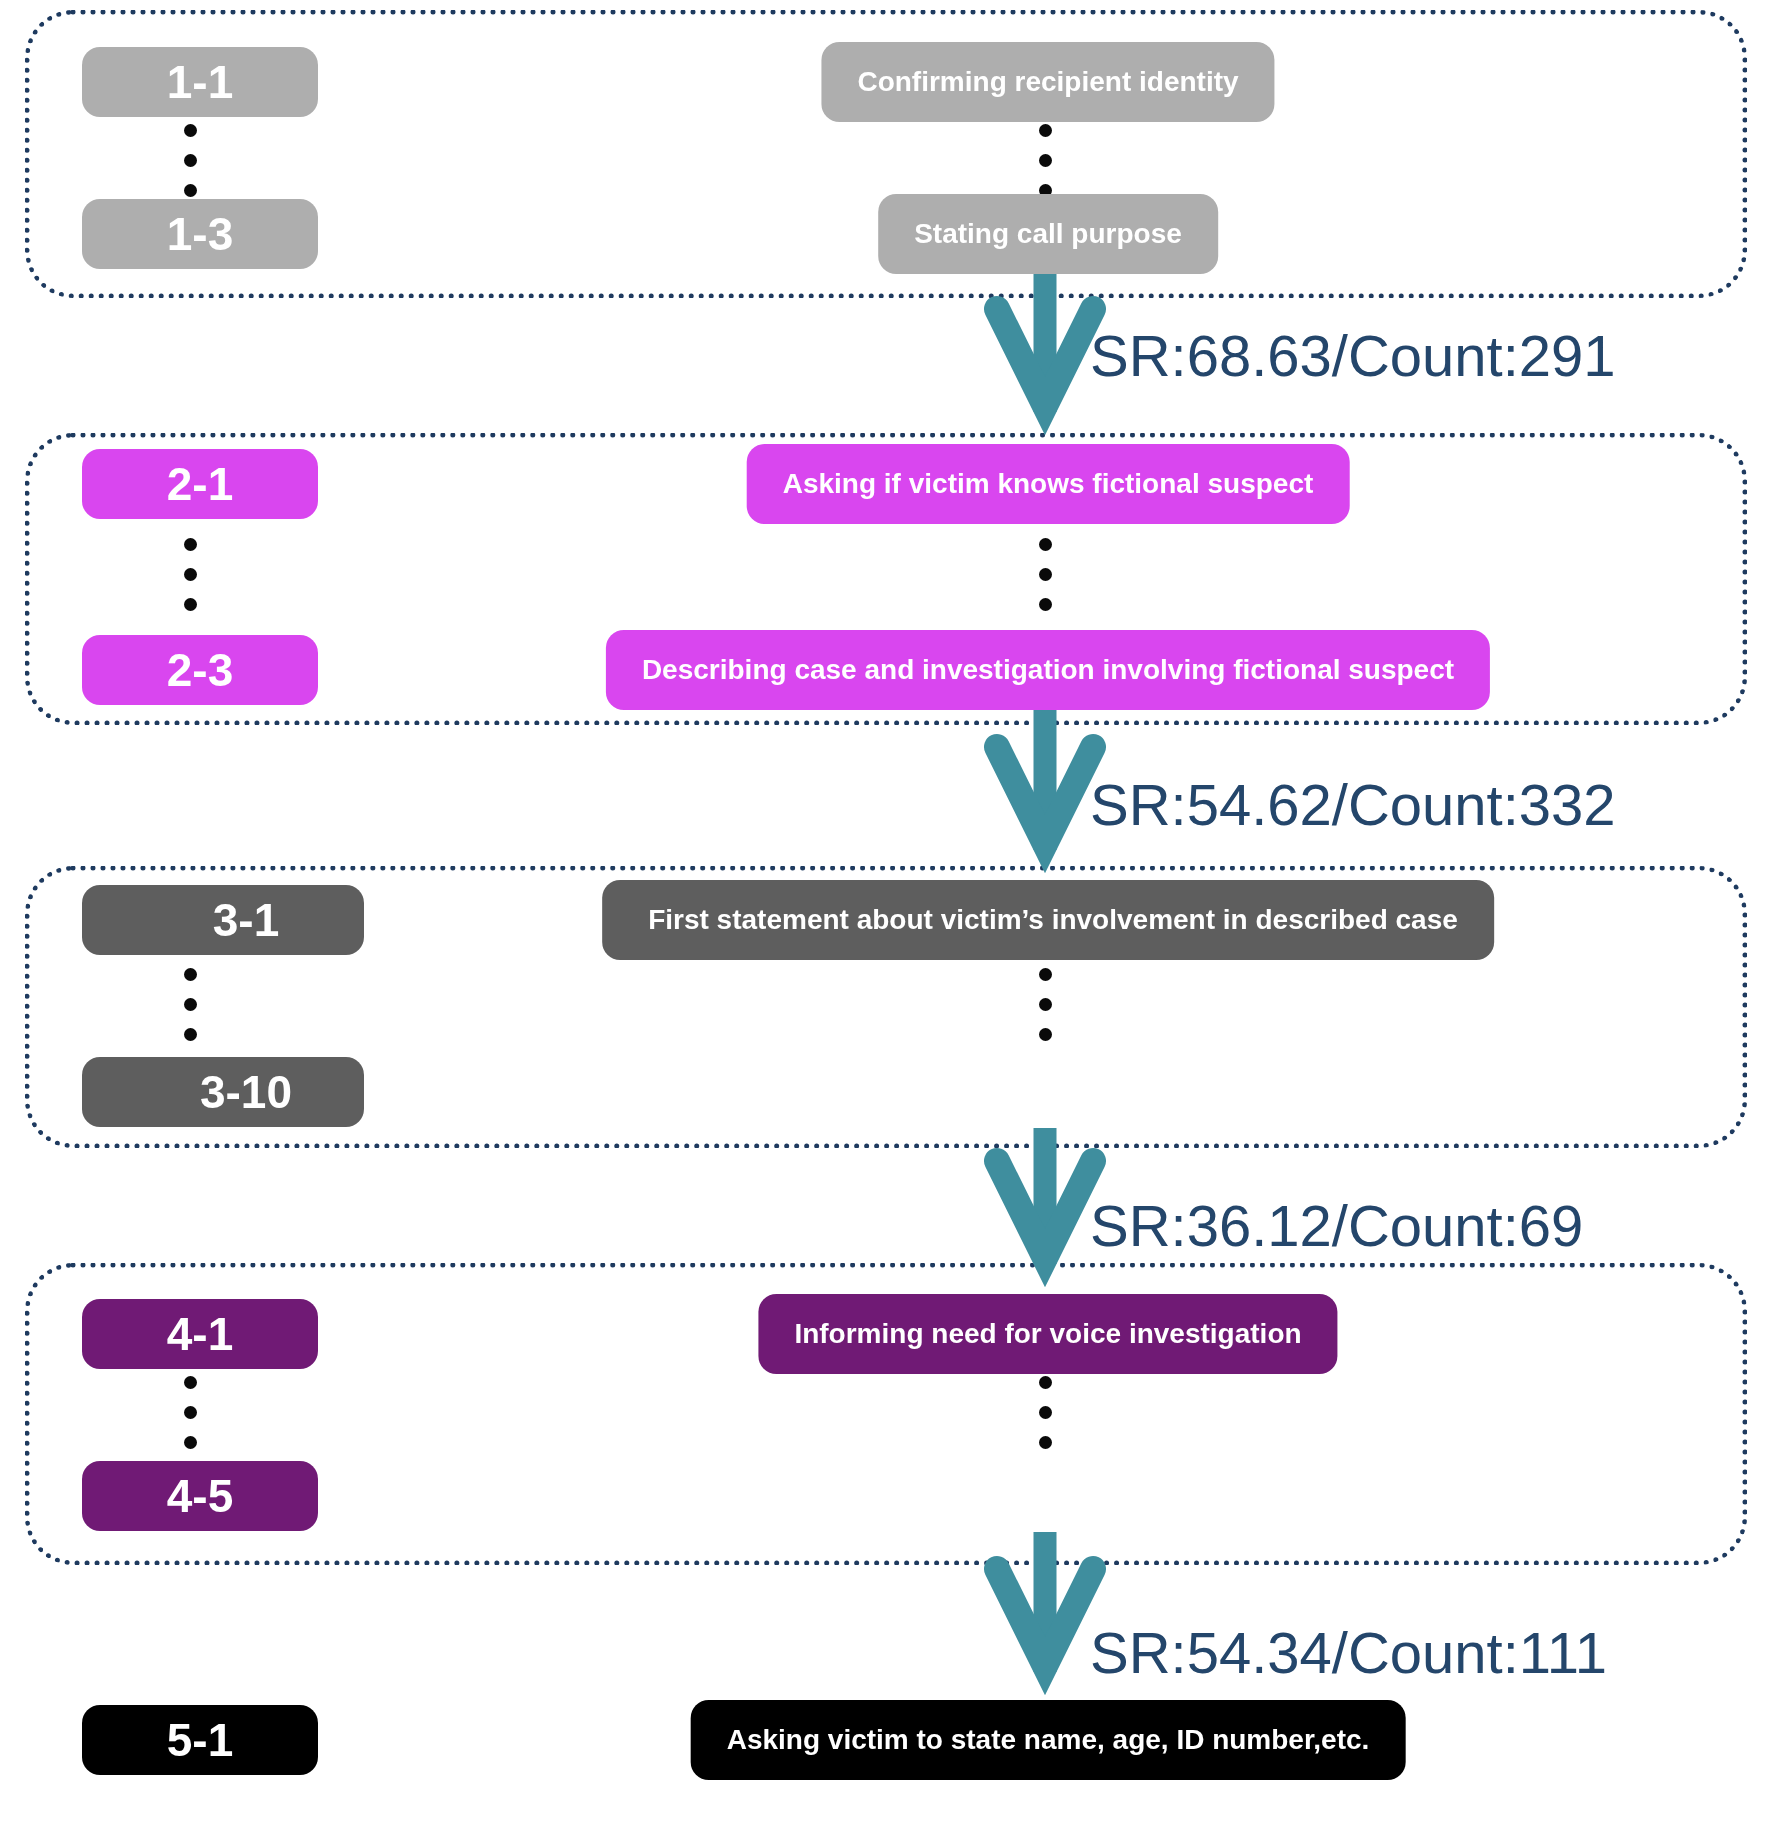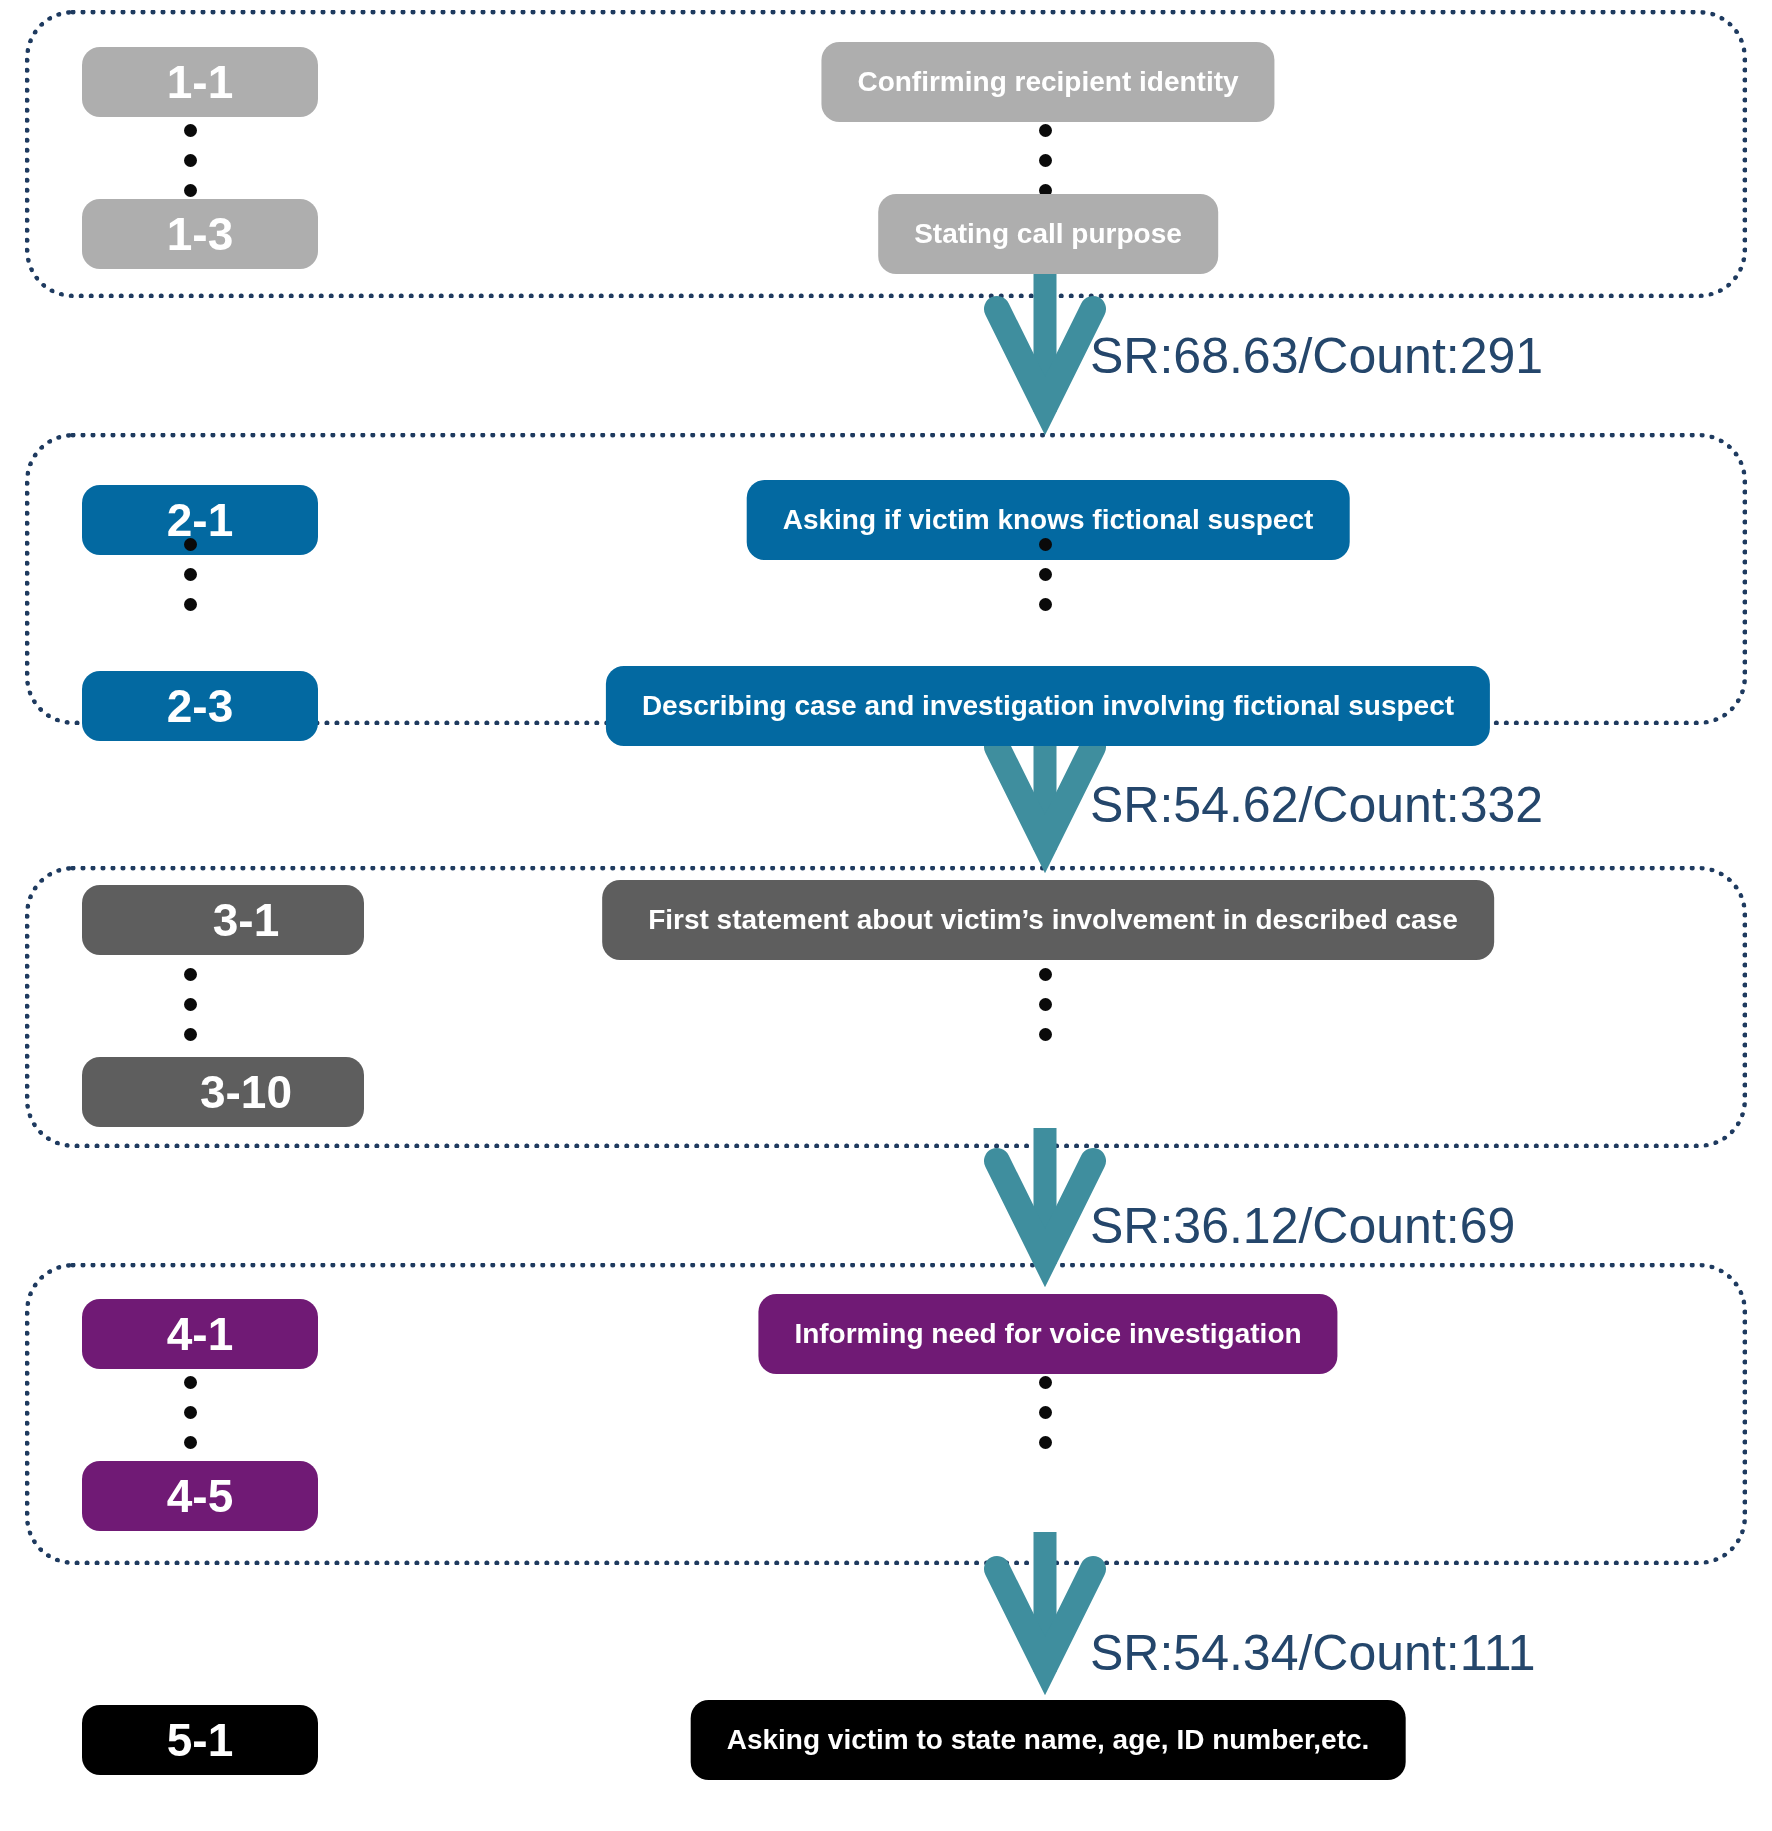--- a/index.html
+++ b/index.html
@@ -15,38 +15,38 @@
   .frame-4{top:1263px;height:302px;}
 
   
   .code-box{position:absolute;left:82px;width:236px;height:70px;border-radius:18px;
             color:#fff;font-weight:bold;font-size:46px;line-height:70px;text-align:center;
             z-index:4;}
   .main-box{position:absolute;left:1048px;transform:translateX(-50%);height:80px;
             border-radius:18px;color:#fff;font-weight:bold;font-size:28px;line-height:80px;
             text-align:center;padding:0 36px;white-space:nowrap;z-index:4;}
   .c1{background:#aeaeae;}
-  .c2{background:#0369a1;margin-top:36px;}
+  .c2{background:#d946ef;}
   .c3{background:#5e5e5e;padding-left:46px;}
   .c4{background:#701a75;}
   .c5{background:#000000;}
 
   
   .dots{position:absolute;width:14px;z-index:4;}
   .dots span{display:block;width:13px;height:13px;border-radius:50%;background:#0a0a0a;
              margin:0 auto 17px auto;}
   .dots-left{left:183px;}
   .dots-mid{left:1038px;}
 
   
   .arrow{position:absolute;left:980px;width:130px;z-index:2;}
   .arrow svg{display:block;width:100%;height:100%;}
 
   
-  .sr-label{position:absolute;left:1090px;font-size:50px;line-height:58px;
+  .sr-label{position:absolute;left:1090px;font-size:58px;line-height:58px;
             color:#24466b;white-space:nowrap;z-index:5;}
 </style>
 </head>
 <body>
 
 <div id="canvas">
 
   <div class="stage-frame frame-1"></div>
   <div class="stage-frame frame-2"></div>
   <div class="stage-frame frame-3"></div>

